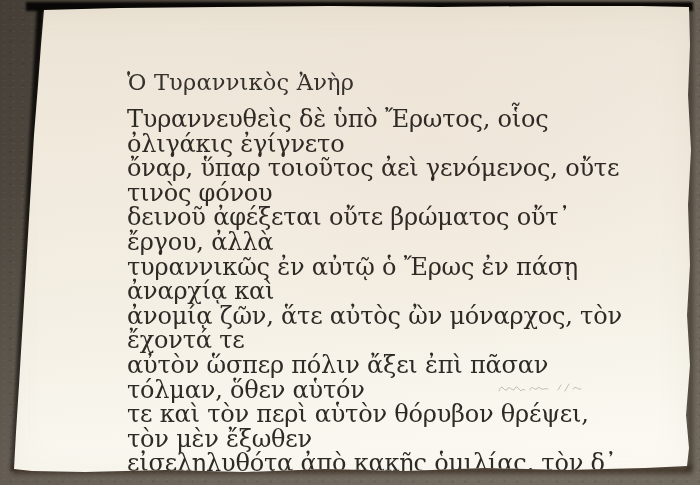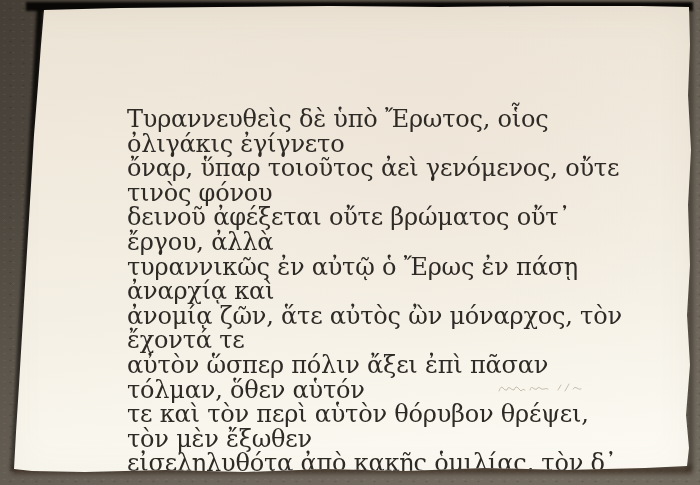--- a/index.html
+++ b/index.html
@@ -107,20 +107,21 @@
 
 <div class="scene">
   <div class="backdrop-texture"></div>
 
   <div class="shadow-top"></div>
   <div class="shadow-left"></div>
   <div class="shadow-bottom"></div>
   <div class="shadow-right"></div>
 
   <div class="paper">
+    <h1 class="title">Ὁ Τυραννικὸς Ἀνὴρ</h1>
 
     <div class="greek-body">Τυραννευθεὶς δὲ ὑπὸ Ἔρωτος, οἷος ὀλιγάκις ἐγίγνετο
 ὄναρ, ὕπαρ τοιοῦτος ἀεὶ γενόμενος, οὔτε τινὸς φόνου
 δεινοῦ ἀφέξεται οὔτε βρώματος οὔτ᾽ ἔργου, ἀλλὰ
 τυραννικῶς ἐν αὐτῷ ὁ Ἔρως ἐν πάσῃ ἀναρχίᾳ καὶ
 ἀνομίᾳ ζῶν, ἅτε αὐτὸς ὢν μόναρχος, τὸν ἔχοντά τε
 αὐτὸν ὥσπερ πόλιν ἄξει ἐπὶ πᾶσαν τόλμαν, ὅθεν αὑτόν
 τε καὶ τὸν περὶ αὑτὸν θόρυβον θρέψει, τὸν μὲν ἔξωθεν
 εἰσεληλυθότα ἀπὸ κακῆς ὁμιλίας, τὸν δ᾽ ἔνδοθεν
 ὑπὸ τῶν αὐτῶν τρόπων καὶ ἑαυτοῦ ἀνεθέντα καὶ

